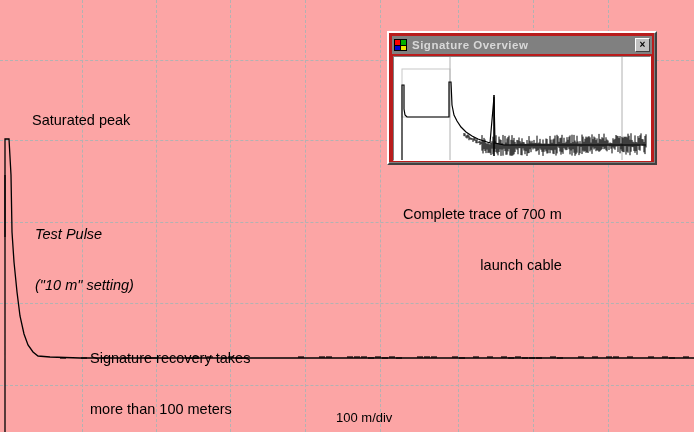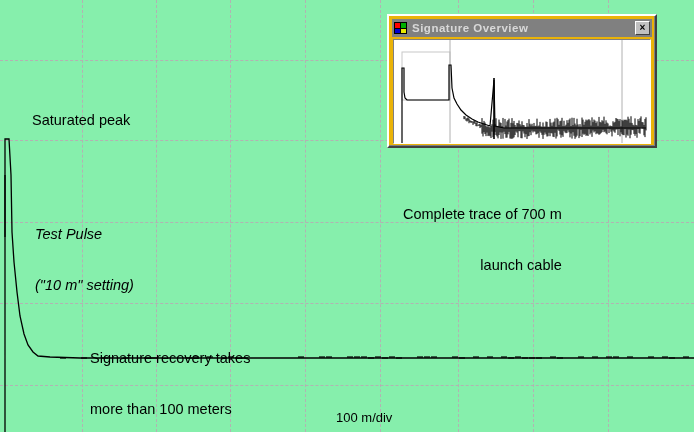--- a/index.html
+++ b/index.html
@@ -8,21 +8,21 @@
     width:694px;height:432px;
     background:#ffffff;
     font-family:"Liberation Sans", sans-serif;
     overflow:hidden;
     position:relative;
   }
 
   
   #main-plot{
     position:absolute;left:0;top:0;width:694px;height:432px;
-    background:#86efac;
+    background:#fca5a5;
   }
   .gridline{position:absolute;}
   .gridline.h{
     left:0;width:694px;height:0;
     border-top:1px dashed #b2b2b2;
   }
   .gridline.v{
     top:0;width:0;height:432px;
     border-left:1px dashed #b2b2b2;
   }
@@ -39,22 +39,22 @@
     letter-spacing:0px;
   }
   #annot-saturated{left:32px;top:112px;}
   #annot-testpulse{left:35px;top:192px;font-style:italic;}
   #annot-baseline{left:90px;top:316px;}
   #annot-inset-caption{left:403px;top:172px;text-align:right;}
   #axis-label-bottom{left:336px;top:409px;font-size:13px;}
 
   
   #inset-window{
-    position:absolute;left:387px;top:14px;width:270px;height:134px;
-    background:#eab308;
+    position:absolute;left:387px;top:31px;width:270px;height:134px;
+    background:#b91c1c;
     border-top:2px solid #ffffff;
     border-left:2px solid #ffffff;
     border-right:2px solid #404040;
     border-bottom:2px solid #404040;
     box-sizing:border-box;
   }
   #inset-window::after{
     content:"";position:absolute;left:0;top:0;right:0;bottom:0;
     border-right:1px solid #808080;
     border-bottom:1px solid #808080;

